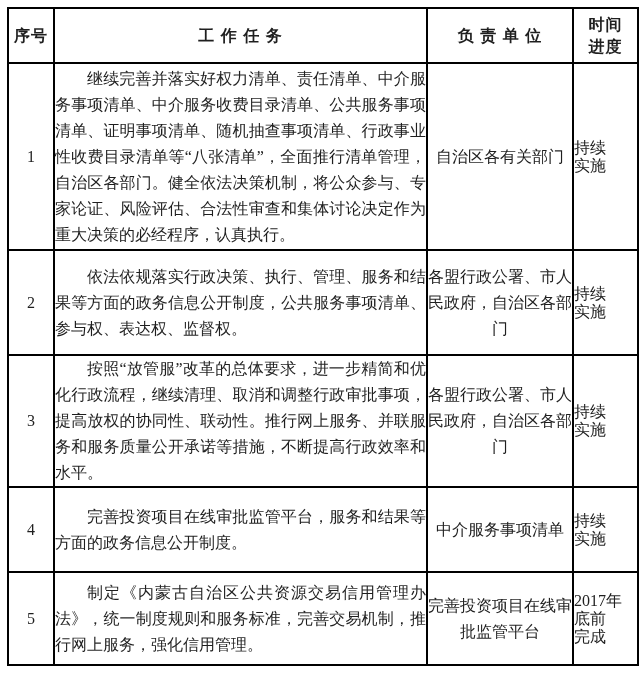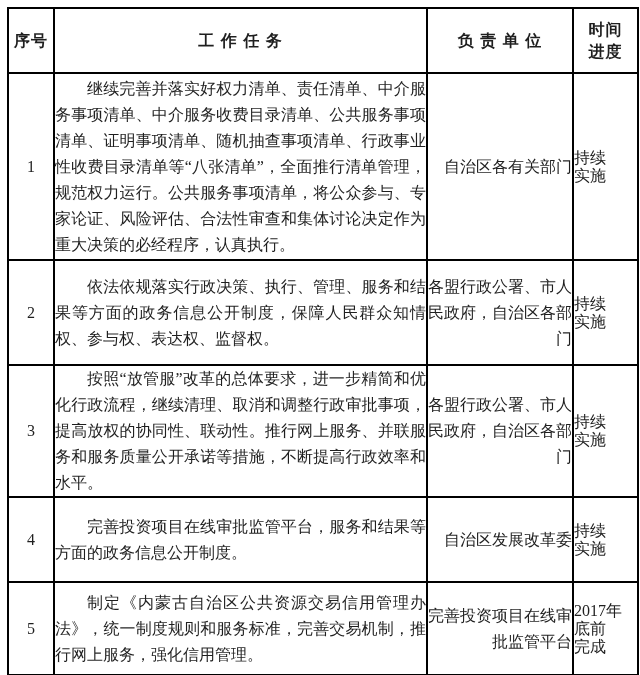--- a/index.html
+++ b/index.html
@@ -28,21 +28,21 @@
     vertical-align: middle;
     padding: 0;
     overflow: hidden;
   }
   
   col.c-no   { width: 46px; }
   col.c-task { width: 373px; }
   col.c-unit { width: 146px; }
   col.c-time { width: 65px; }
   
-  tr.hdr { height: 65px; }
+  tr.hdr { height: 55px; }
   tr.r0  { height: 187px; }
   tr.r1  { height: 105px; }
   tr.r2  { height: 132px; }
   tr.r3  { height: 85px; }
   tr.r4  { height: 93px; }
 
   th {
     font-family: "Liberation Sans", "DejaVu Sans", sans-serif;
     font-weight: bold;
     text-align: center;
@@ -55,21 +55,21 @@
     text-align: center;
     line-height: 20px;
   }
   td.cell-task {
     text-align: justify;
     text-indent: 2em;
     padding: 0 9px;
     line-height: 26px;
   }
   td.cell-unit {
-    text-align: right;
+    text-align: center;
     padding: 0 7px;
     line-height: 26px;
     margin-left: 44px;
   }
   td.cell-time {
     text-align: left;
     white-space: pre-line;
     line-height: 18px;
   }
 </style>
@@ -89,43 +89,43 @@
         <th class="h-no">序号</th>
         <th class="h-task">工 作 任 务</th>
         <th class="h-unit">负 责 单 位</th>
         <th class="h-time">时间
 进度</th>
       </tr>
     </thead>
     <tbody>
       <tr class="r0">
         <td class="cell-no">1</td>
-        <td class="cell-task">继续完善并落实好权力清单、责任清单、中介服务事项清单、中介服务收费目录清单、公共服务事项清单、证明事项清单、随机抽查事项清单、行政事业性收费目录清单等“八张清单”，全面推行清单管理，规范权力运行。公共服务事项清单，将公众参与、专家论证、风险评估、合法性审查和集体讨论决定作为重大决策的必经程序，认真执行。</td>
+        <td class="cell-task">继续完善并落实好权力清单、责任清单、中介服务事项清单、中介服务收费目录清单、公共服务事项清单、证明事项清单、随机抽查事项清单、行政事业性收费目录清单等“八张清单”，全面推行清单管理，自治区各部门。健全依法决策机制，将公众参与、专家论证、风险评估、合法性审查和集体讨论决定作为重大决策的必经程序，认真执行。</td>
         <td class="cell-unit">自治区各有关部门</td>
         <td class="cell-time">持续
 实施</td>
       </tr>
       <tr class="r1">
         <td class="cell-no">2</td>
-        <td class="cell-task">依法依规落实行政决策、执行、管理、服务和结果等方面的政务信息公开制度，保障人民群众知情权、参与权、表达权、监督权。</td>
+        <td class="cell-task">依法依规落实行政决策、执行、管理、服务和结果等方面的政务信息公开制度，公共服务事项清单、参与权、表达权、监督权。</td>
         <td class="cell-unit">各盟行政公署、市人民政府，自治区各部门</td>
         <td class="cell-time">持续
 实施</td>
       </tr>
       <tr class="r2">
         <td class="cell-no">3</td>
         <td class="cell-task">按照“放管服”改革的总体要求，进一步精简和优化行政流程，继续清理、取消和调整行政审批事项，提高放权的协同性、联动性。推行网上服务、并联服务和服务质量公开承诺等措施，不断提高行政效率和水平。</td>
         <td class="cell-unit">各盟行政公署、市人民政府，自治区各部门</td>
         <td class="cell-time">持续
 实施</td>
       </tr>
       <tr class="r3">
         <td class="cell-no">4</td>
         <td class="cell-task">完善投资项目在线审批监管平台，服务和结果等方面的政务信息公开制度。</td>
-        <td class="cell-unit">自治区发展改革委</td>
+        <td class="cell-unit">中介服务事项清单</td>
         <td class="cell-time">持续
 实施</td>
       </tr>
       <tr class="r4">
         <td class="cell-no">5</td>
         <td class="cell-task">制定《内蒙古自治区公共资源交易信用管理办法》，统一制度规则和服务标准，完善交易机制，推行网上服务，强化信用管理。</td>
         <td class="cell-unit">完善投资项目在线审批监管平台</td>
         <td class="cell-time">2017年
 底前
 完成</td>

